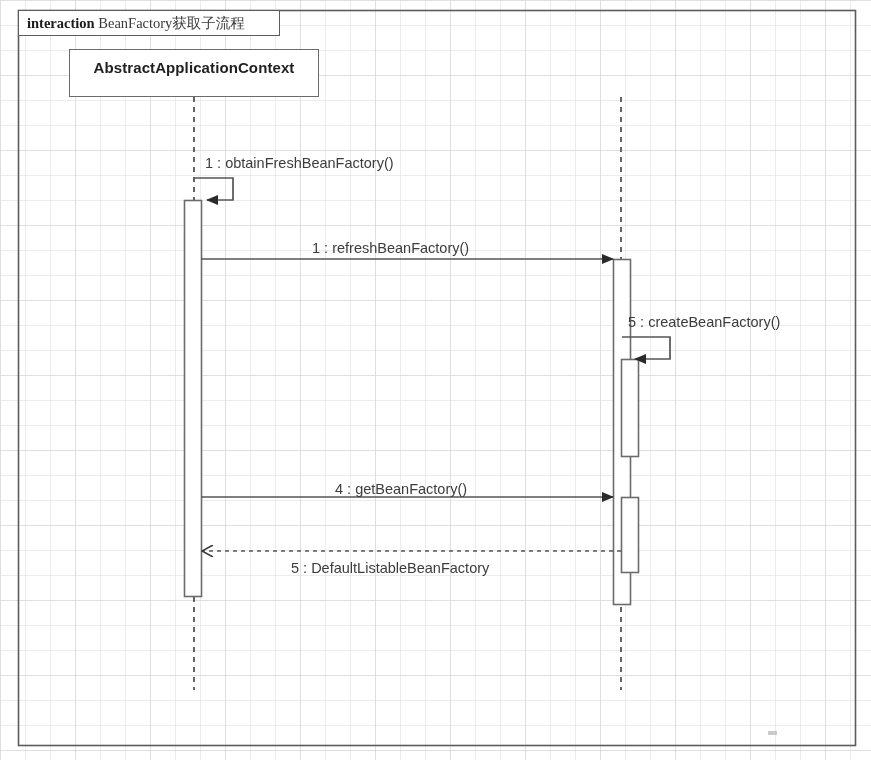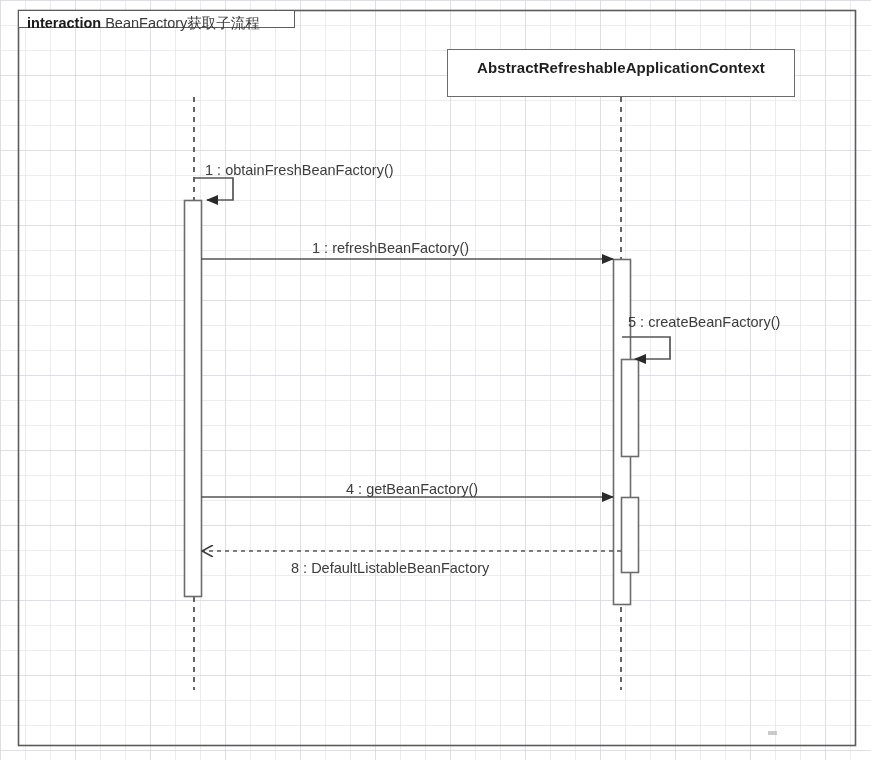--- a/index.html
+++ b/index.html
@@ -27,30 +27,31 @@
     left: 0; top: 0;
     width: 871px;
     height: 760px;
     overflow: visible;
   }
   .frame-label-box {
     position: absolute;
     box-sizing: border-box;
     left: 18px;
     top: 10px;
-    height: 18px;
+    height: 26px;
     padding: 3px 34px 3px 8px;
     background: #ffffff;
     border: 1.4px solid #5c5c5c;
     border-bottom-right-radius: 0;
     white-space: nowrap;
     font-size: 14.5px;
     color: #2b2b2b;
     line-height: 18px;
     z-index: 5;
+    font-family: Liberation Serif, serif;
   }
   .frame-label-box .kw {
     font-weight: bold;
     color: #1b1b1b;
   }
   .frame-label-box .nm {
     font-weight: normal;
     color: #3a3a3a;
   }
   .lifeline-box {
@@ -86,29 +87,29 @@
 </style>
 </head>
 <body>
 
 <div id="canvas">
 
   <div class="frame-label-box">
     <span class="kw">interaction</span><span> </span><span class="nm">BeanFactory获取子流程</span>
   </div>
 
-  <div class="lifeline-box" id="ll-box-right" style="left: 447px; top: 49px; width: 348px; height: 48px;">
-    <span>AbstractRefreshableApplicationContext</span>
+  <div class="lifeline-box" id="ll-box-left" style="left: 69px; top: 49px; width: 250px; height: 48px;">
+    <span>AbstractApplicationContext</span>
   </div>
 
-  <div class="msg-label" id="msg-label-0" style="left: 205px; top: 155px; margin-top: 7px;">1 : obtainFreshBeanFactory()</div>
+  <div class="msg-label" id="msg-label-0" style="left: 205px; top: 155px;">1 : obtainFreshBeanFactory()</div>
   <div class="msg-label" id="msg-label-1" style="left: 312px; top: 240px;">1 : refreshBeanFactory()</div>
   <div class="msg-label" id="msg-label-2" style="left: 628px; top: 314px;">5 : createBeanFactory()</div>
-  <div class="msg-label" id="msg-label-3" style="left: 346px; top: 481px;">4 : getBeanFactory()</div>
-  <div class="msg-label" id="msg-label-4" style="left: 291px; top: 560px;">8 : DefaultListableBeanFactory</div>
+  <div class="msg-label" id="msg-label-3" style="left: 335px; top: 481px;">4 : getBeanFactory()</div>
+  <div class="msg-label" id="msg-label-4" style="left: 291px; top: 560px;">5 : DefaultListableBeanFactory</div>
 
   <div class="artifact" style="left:768px; top:731px;"></div>
 
   <svg class="layer" id="vec" viewBox="0 0 871 760" xmlns="http://www.w3.org/2000/svg">
     <defs>
       <marker id="filledArrowR" markerWidth="12" markerHeight="10" refX="11" refY="5" orient="auto" markerUnits="userSpaceOnUse">
         <path d="M0,0 L12,5 L0,10 z" fill="#2a2a2a"></path>
       </marker>
       <marker id="filledArrowL" markerWidth="12" markerHeight="10" refX="11" refY="5" orient="auto" markerUnits="userSpaceOnUse">
         <path d="M0,0 L12,5 L0,10 z" fill="#2a2a2a"></path>

